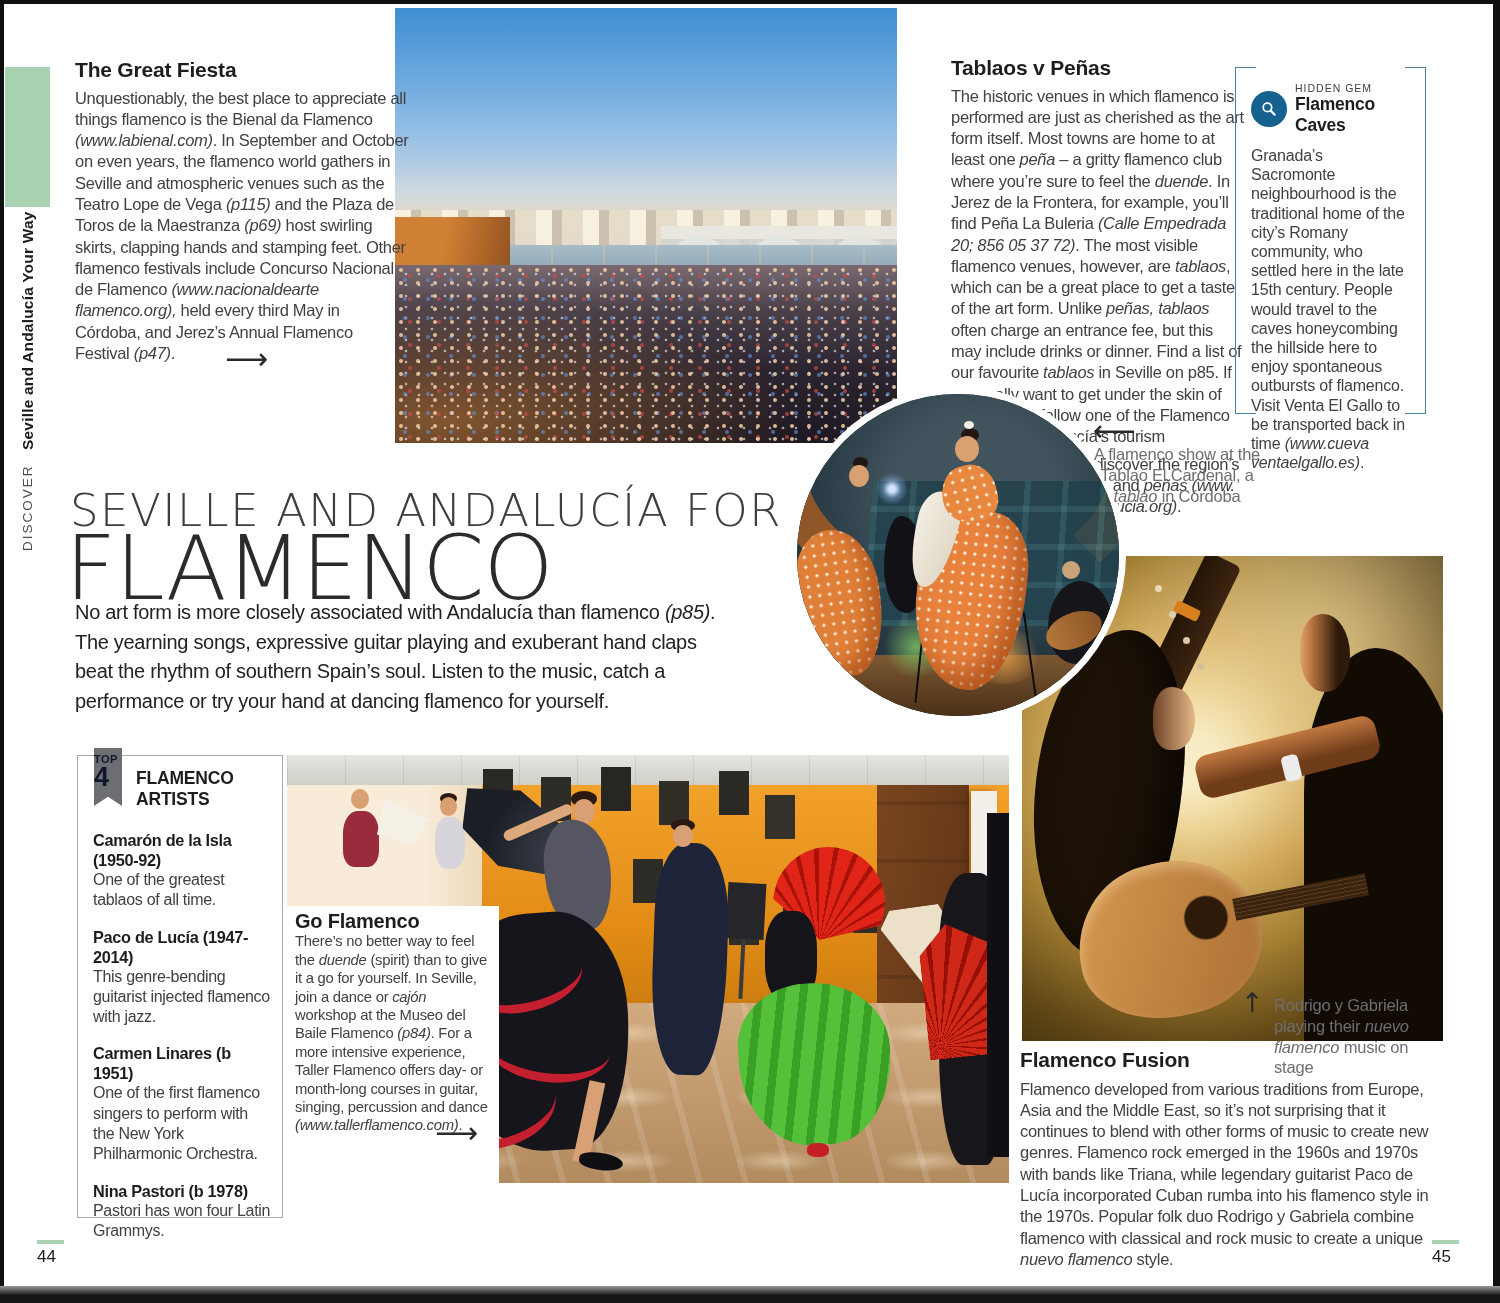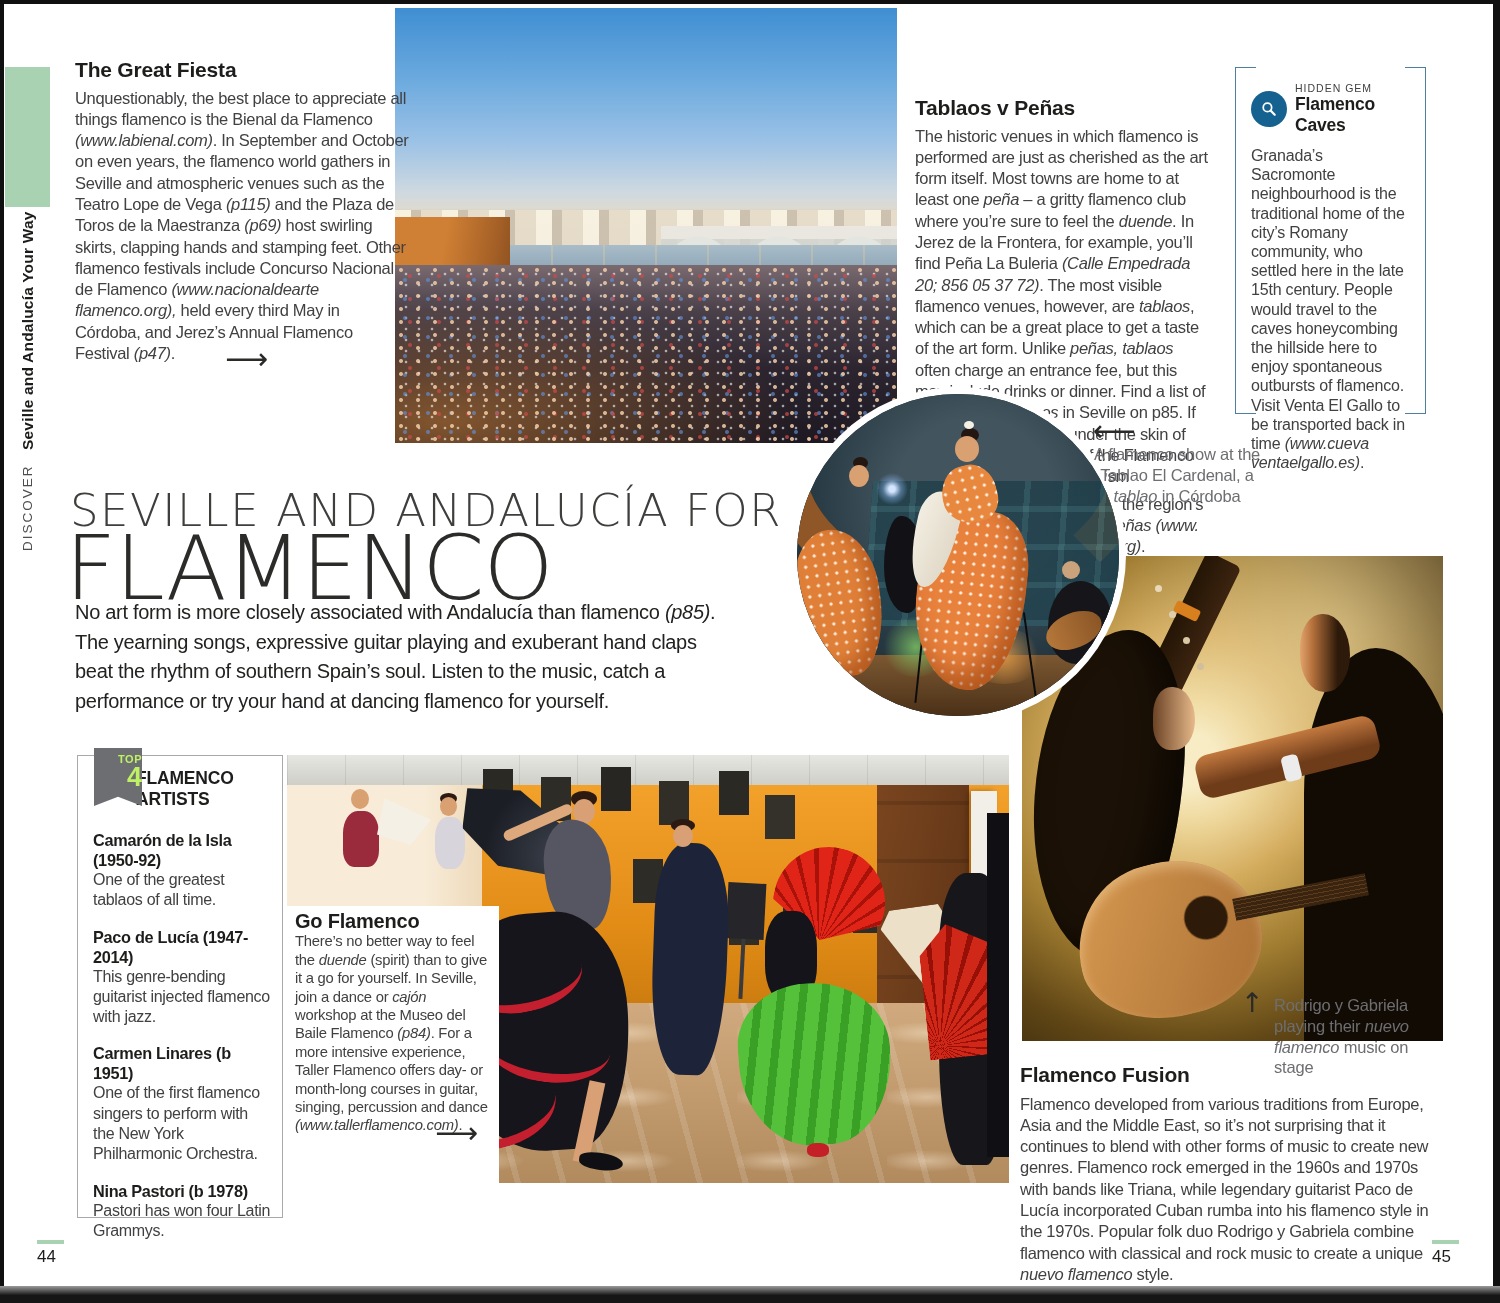--- a/index.html
+++ b/index.html
@@ -17,24 +17,24 @@
   
   .green-rect{left:5px;top:67px;width:45px;height:140px;background:var(--sage);z-index:3;}
   .spine{left:6px;top:206px;width:44px;height:345px;writing-mode:vertical-rl;transform:rotate(180deg);
          line-height:44px;z-index:3;white-space:nowrap;}
   .spine-discover{font-size:13.5px;letter-spacing:2px;color:#4e4e50;}
   .spine-title{font-size:15.5px;font-weight:bold;color:#1b1b19;margin-inline-start:14px;letter-spacing:.2px;}
 
   
   .great-fiesta{left:75px;top:58px;width:334px;z-index:3;}
   .great-fiesta .body{margin-top:6px;}
-  .tablaos{left:915px;top:56px;width:294px;z-index:3;margin-top:40px;}
+  .tablaos{left:951px;top:56px;width:294px;z-index:3;}
   .tablaos .body{margin-top:6px;}
   .tablaos-tail{margin-top:0;text-align:center;padding-left:62px;}
-  .fusion{left:1020px;top:1048px;width:430px;z-index:3;margin-top:15px;}
+  .fusion{left:1020px;top:1048px;width:430px;z-index:3;}
   .fusion .body{margin-top:7px;}
 
   .kicker{left:70px;top:487px;font-size:45px;font-weight:100;letter-spacing:1.5px;color:#3e3e3c;
           font-family:"DejaVu Sans","Liberation Sans",sans-serif;z-index:3;line-height:1.05;}
   .big-title{left:65px;top:524px;font-size:89px;font-weight:100;letter-spacing:-1px;color:#2b2b29;
           font-family:"DejaVu Sans","Liberation Sans",sans-serif;z-index:3;line-height:1.0;}
   .intro{left:75px;top:598px;width:662px;font-size:20px;line-height:29.5px;color:#222220;
          letter-spacing:-.3px;z-index:3;}
 
   
@@ -60,22 +60,22 @@
   .gem-icon{width:36px;height:36px;border-radius:50%;background:var(--gemblue);flex:0 0 36px;
             display:flex;align-items:center;justify-content:center;}
   .gem-head-text{margin-left:8px;}
   .gem-kicker{font-size:10.5px;letter-spacing:1px;color:#3f3f41;}
   .gem-title{font-size:17.5px;font-weight:bold;color:var(--ink);letter-spacing:-.2px;}
   .gem-body{margin-top:10px;width:160px;font-size:16px;line-height:19.2px;color:var(--bodyink);letter-spacing:-.2px;}
 
   
   .top4{left:77px;top:755px;width:206px;height:463px;box-sizing:border-box;border:1px solid var(--linegray);
         padding:12px 12px 0 15px;z-index:3;}
-  .badge{position:absolute;left:16px;top:-8px;width:48px;height:58px;background:var(--badgegray);
-         clip-path:polygon(0 0,100% 0,100% 100%,50% 84%,0 100%);color:#bef264;text-align:right;}
+  .badge{position:absolute;left:16px;top:-8px;width:28px;height:58px;background:var(--badgegray);
+         clip-path:polygon(0 0,100% 0,100% 100%,50% 84%,0 100%);color:#0f172a;text-align:left;}
   .badge-top{font-size:11px;font-weight:bold;letter-spacing:.5px;margin-top:5px;}
   .badge-num{font-size:27px;font-weight:bold;line-height:.9;}
   .top4-heading{margin-left:43px;width:130px;font-size:17.5px;font-weight:bold;line-height:21px;
                 color:var(--ink);letter-spacing:-.2px;}
   .t4-list{margin-top:20px;}
   .t4-entry{margin-bottom:16px;width:178px;}
   .t4-name{font-size:16.3px;font-weight:bold;line-height:20px;color:var(--ink);letter-spacing:-.3px;}
   .t4-desc{font-size:16px;line-height:20.3px;color:var(--bodyink);letter-spacing:-.3px;}
 
   

